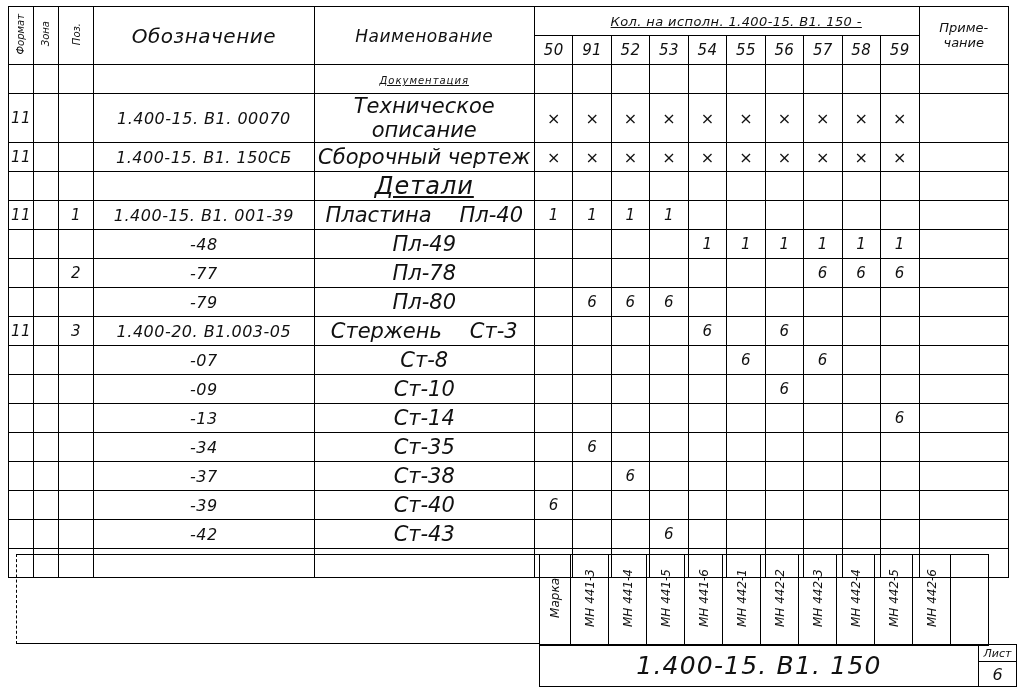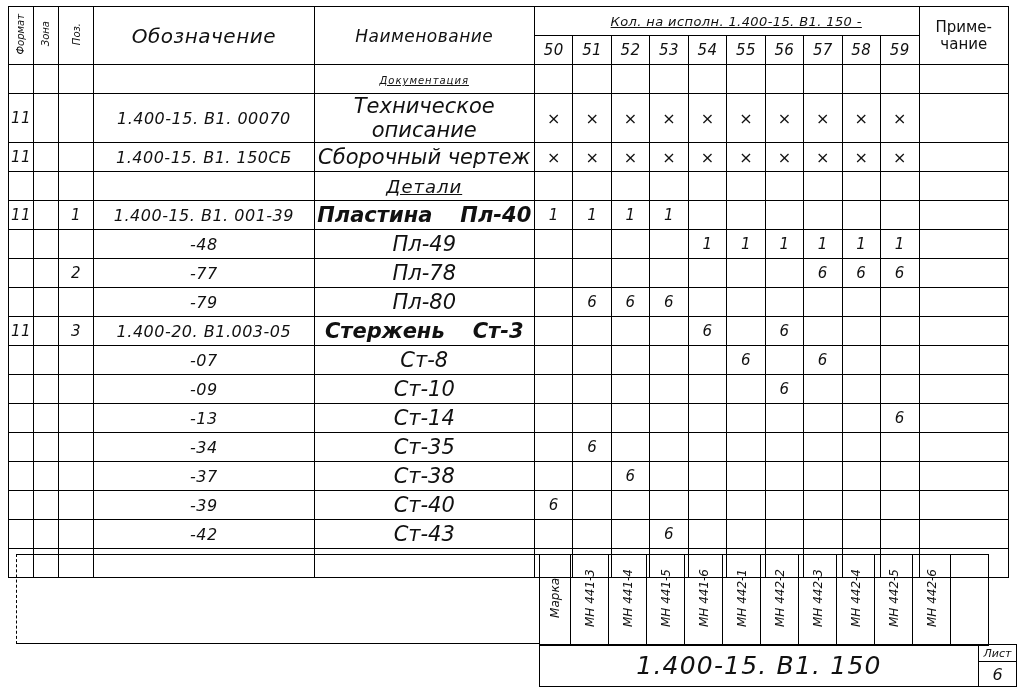--- a/index.html
+++ b/index.html
@@ -50,21 +50,21 @@
   .mid{font-size:15px;}
   .section{
     font-style:italic;
     font-size:10px;
     text-decoration:underline;
     letter-spacing:1px;
   }
   .x{font-size:16px;font-style:normal;}
   .desig{ font-style:italic; font-size:16px; letter-spacing:0.5px;}
   .name{ font-style:italic; font-size:21px;}
-  .nm-wrap{display:flex;align-items:center;justify-content:center;gap:28px;font-weight:bold;}
+  .nm-wrap{display:flex;align-items:center;justify-content:center;gap:28px;}
   .nm-wrap span{display:inline-block;}
 
   
   .bottom{
     position:absolute;
     left:8px;
     top:548px;
     width:1001px;
     height:133px;
   }
@@ -138,21 +138,21 @@
     font-style:italic;
     display:flex;align-items:center;justify-content:center;
   }
   .hdr-top-label{
     font-size:13px;
     font-style:italic;
     text-decoration:underline;
     letter-spacing:0.4px;
     margin-left:19px;
   }
-  .note{font-size:15px;line-height:1.1;}
+  .note{font-size:13px;font-style:italic;line-height:1.1;}
 </style>
 </head>
 <body>
 
 <div class="sheet">
 
   <table class="spec">
     <colgroup>
       <col style="width:24px">
         <col style="width:24px">
@@ -181,21 +181,21 @@
       <td rowspan="2"><span class="desig" style="font-size:17px">Наименование</span></td>
       <td colspan="10"><span class="hdr-top-label">Кол. на исполн. 1.400-15. В1. 150 -</span></td>
       <td rowspan="2">
         <div class="note">Приме-</div>
         <div class="note">чание</div>
       </td>
     </tr>
 
     <tr>
       <td><span class="hw mid">50</span></td>
-      <td><span class="hw mid">51</span></td>
+      <td><span class="hw mid">91</span></td>
       <td><span class="hw mid">52</span></td>
       <td><span class="hw mid">53</span></td>
       <td><span class="hw mid">54</span></td>
       <td><span class="hw mid">55</span></td>
       <td><span class="hw mid">56</span></td>
       <td><span class="hw mid">57</span></td>
       <td><span class="hw mid">58</span></td>
       <td><span class="hw mid">59</span></td>
     </tr>
 
@@ -254,21 +254,21 @@
       <td><span class="x">×</span></td>
       <td><span class="x">×</span></td>
       <td></td>
     </tr>
 
     <tr>
       <td></td>
       <td></td>
       <td></td>
       <td></td>
-      <td><span class="section" style="font-size:18px">Детали</span></td>
+      <td><span class="section" style="font-size:24px">Детали</span></td>
       <td></td>
           <td></td>
           <td></td>
           <td></td>
           <td></td>
       <td></td>
           <td></td>
           <td></td>
           <td></td>
           <td></td>

